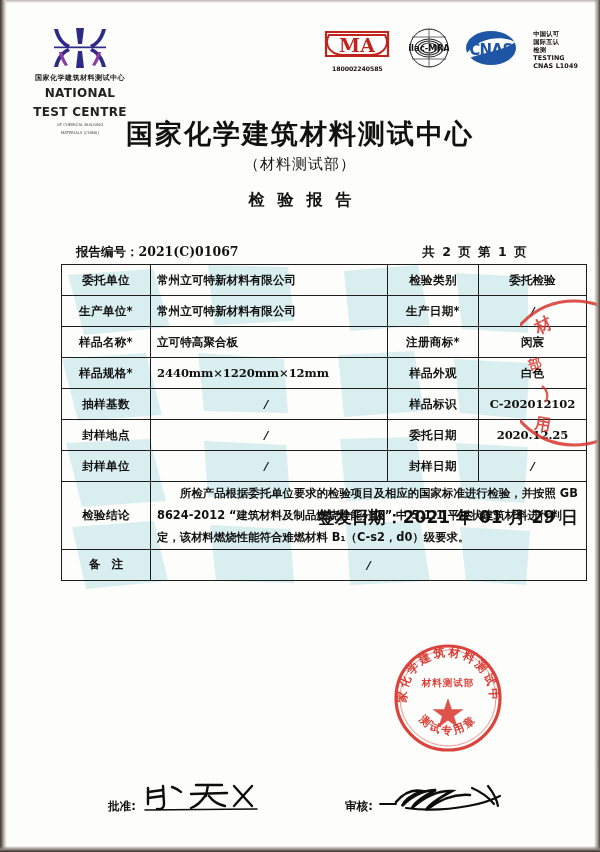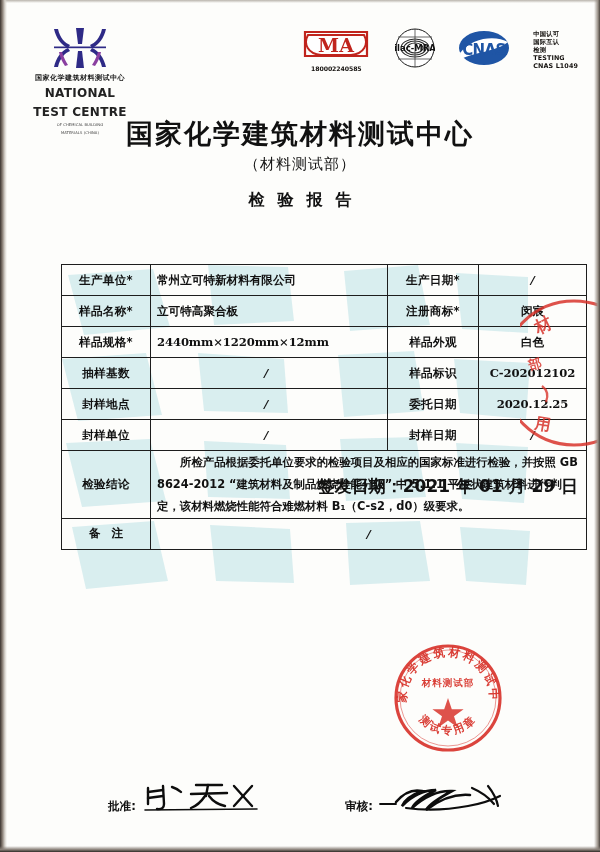--- a/index.html
+++ b/index.html
@@ -68,21 +68,21 @@
   }
   .logo-en2 {
     font-size: 3.7px; letter-spacing: .1px; margin-top: 3px;
     color: #3a3a3a; line-height: 1.3;
   }
 
   
   .certs {
     position: absolute;
     right: 22px; top: 28px;
-    display: flex; align-items: center; gap: 23px;
+    display: flex; align-items: center; gap: 16px;
     z-index: 5;
   }
   .cert { text-align: center; }
   .cma-wrap { width: 72px; }
   .cma-num {
     font-size: 6.2px; font-weight: bold; letter-spacing: -.1px;
     color: #15120f; margin-top: 1px; white-space: nowrap;
   }
   .cnas-text {
     text-align: left; line-height: 1.25;
@@ -294,23 +294,35 @@
       <div class="cn">检测</div>
       <div class="en">TESTING</div>
       <div class="en">CNAS L1049</div>
     </div>
   </div>
 
   <div class="title-main">国家化学建筑材料测试中心</div>
   <div class="title-sub">（材料测试部）</div>
   <div class="title-report">检验报告</div>
 
+  <div class="meta-row">
+    <div>
+      <span class="meta-label">报告编号：</span><span class="meta-value">2021(C)01067</span>
+    </div>
+    <div class="pages">共 2 页 第 1 页</div>
+  </div>
 
   <table class="report">
     <tbody id="table-body">
+        <tr>
+          <td class="lbl">委托单位</td>
+          <td class="val">常州立可特新材料有限公司</td>
+          <td class="lbl2">检验类别</td>
+          <td class="val2">委托检验</td>
+        </tr>
         <tr>
           <td class="lbl">生产单位*</td>
           <td class="val">常州立可特新材料有限公司</td>
           <td class="lbl2">生产日期*</td>
           <td class="val2 slash">/</td>
         </tr>
         <tr>
           <td class="lbl">样品名称*</td>
           <td class="val">立可特高聚合板</td>
           <td class="lbl2">注册商标*</td>

